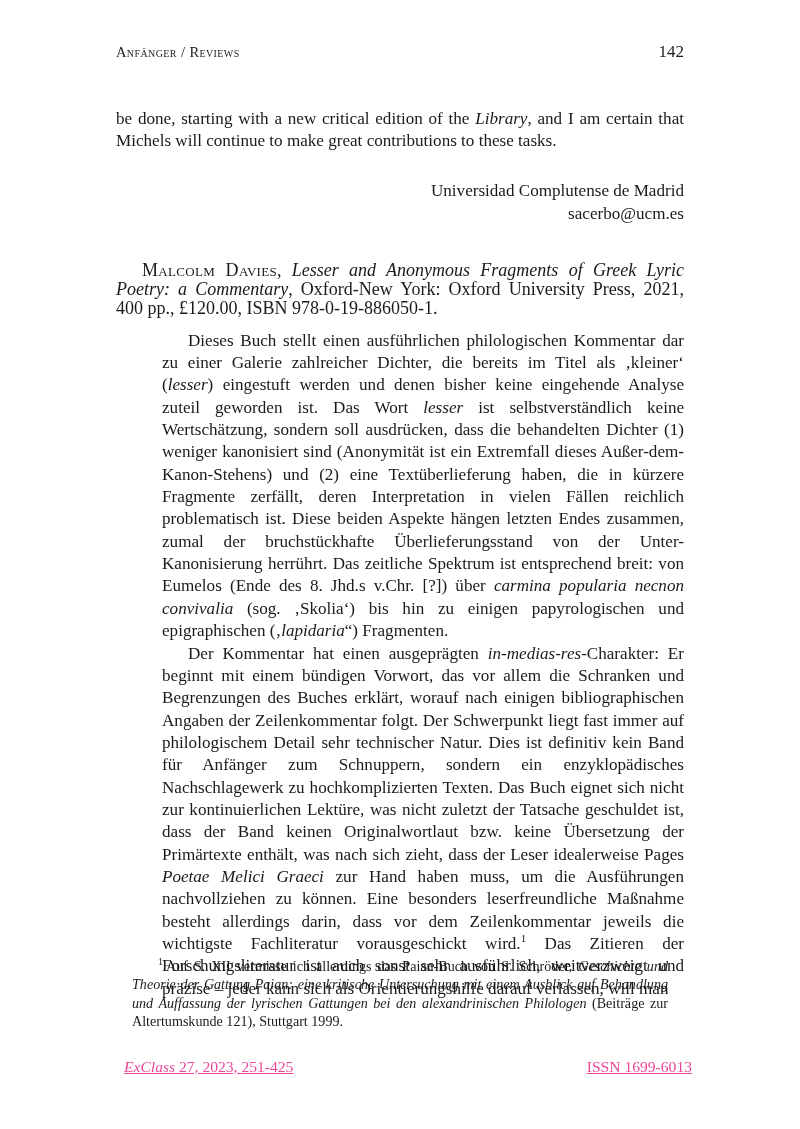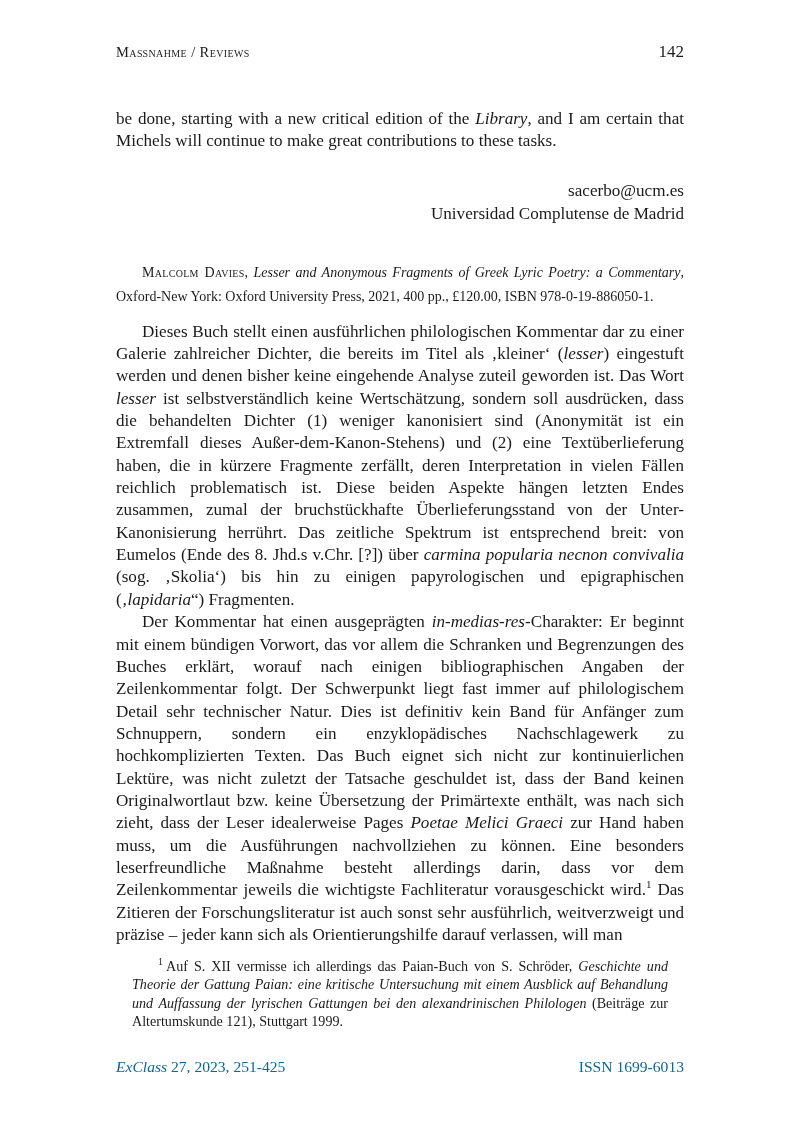--- a/index.html
+++ b/index.html
@@ -53,21 +53,21 @@
 
   p.body {
     margin: 0;
     font-size: 17.1px;
     line-height: 22.35px;
     text-align: justify;
     text-justify: inter-word;
     hyphens: none;
     color: #1a1a1a;
   }
-  p.body.indent { text-indent: 26px; }
+  p.body.indent { text-indent: 26px; margin-left: 46px; }
 
   .gap-sig { height: 26px; }
   .gap-cite { height: 35px; }
   .gap-para { height: 12px; }
 
   
   .signature {
     text-align: right;
     font-size: 17.1px;
     line-height: 23.5px;
@@ -76,22 +76,22 @@
   .signature .sig-name {
     font-variant: small-caps;
     letter-spacing: 0.3px;
     font-size: 17.1px;
     display: block;
   }
   .signature .sig-line { display: block; }
 
   
   .citation {
-    font-size: 14px;
-    line-height: 24px;
+    font-size: 18px;
+    line-height: 19px;
     text-align: justify;
     text-indent: 26px;
     color: #1a1a1a;
   }
   .citation .sc {
     font-variant: small-caps;
     letter-spacing: 0.3px;
   }
 
   i, .it { font-style: italic; }
@@ -120,49 +120,50 @@
   p.footnote sup {
     font-size: 10px;
     vertical-align: super;
     line-height: 0;
     margin-right: 3px;
   }
 
   
   .page-footer {
     position: absolute;
-    left: 116px;
+    left: 124px;
     top: 1058px;
     width: 568px;
     display: flex;
     justify-content: space-between;
     align-items: baseline;
     font-size: 15.6px;
-    color: #0369a1;
+    color: #ec4899;
+    text-decoration: underline;
   }
 </style>
 </head>
 <body>
 
 <div class="page">
 
   <div class="running-head">
-    <span class="rh-title">Maßnahme / Reviews</span>
+    <span class="rh-title">Anfänger / Reviews</span>
     <span class="rh-page">142</span>
   </div>
 
   <div class="content">
 
     <p class="body"><span>be done, starting with a new critical edition of the </span><i>Library</i><span>, and I am certain that Michels will continue to make great contributions to these tasks.</span></p>
 
     <div class="gap-sig"></div>
 
     <div class="signature">
+      <span class="sig-line">Universidad Complutense de Madrid</span>
       <span class="sig-line">sacerbo@ucm.es</span>
-      <span class="sig-line">Universidad Complutense de Madrid</span>
     </div>
 
     <div class="gap-cite"></div>
 
     <div class="citation"><span class="sc">Malcolm Davies</span><span>, </span><i>Lesser and Anonymous Fragments of Greek Lyric Poetry: a Commentary</i><span>, Oxford-New York: Oxford University Press, 2021, 400 pp., £120.00, ISBN 978-0-19-886050-1.</span></div>
 
     <div class="gap-para"></div>
 
     <p class="body indent"><span>Dieses Buch stellt einen ausführlichen philologischen Kommentar dar zu einer Galerie zahlreicher Dichter, die bereits im Titel als ‚kleiner‘ (</span><i>lesser</i><span>) eingestuft werden und denen bisher keine eingehende Analyse zuteil geworden ist. Das Wort </span><i>lesser</i><span> ist selbstverständlich keine Wertschätzung, sondern soll ausdrücken, dass die behandelten Dichter (1) weniger kanonisiert sind (Anonymität ist ein Extremfall dieses Außer-dem-Kanon-Stehens) und (2) eine Textüberlieferung haben, die in kürzere Fragmente zerfällt, deren Interpretation in vielen Fällen reichlich problematisch ist. Diese beiden Aspekte hängen letzten Endes zusammen, zumal der bruchstückhafte Überlieferungsstand von der Unter-Kanonisierung herrührt. Das zeitliche Spektrum ist entsprechend breit: von Eumelos (Ende des 8. Jhd.s v.Chr. [?]) über </span><i>carmina popularia necnon convivalia</i><span> (sog. ‚Skolia‘) bis hin zu einigen papyrologischen und epigraphischen (‚</span><i>lapidaria</i><span>“) Fragmenten.</span></p>
 

